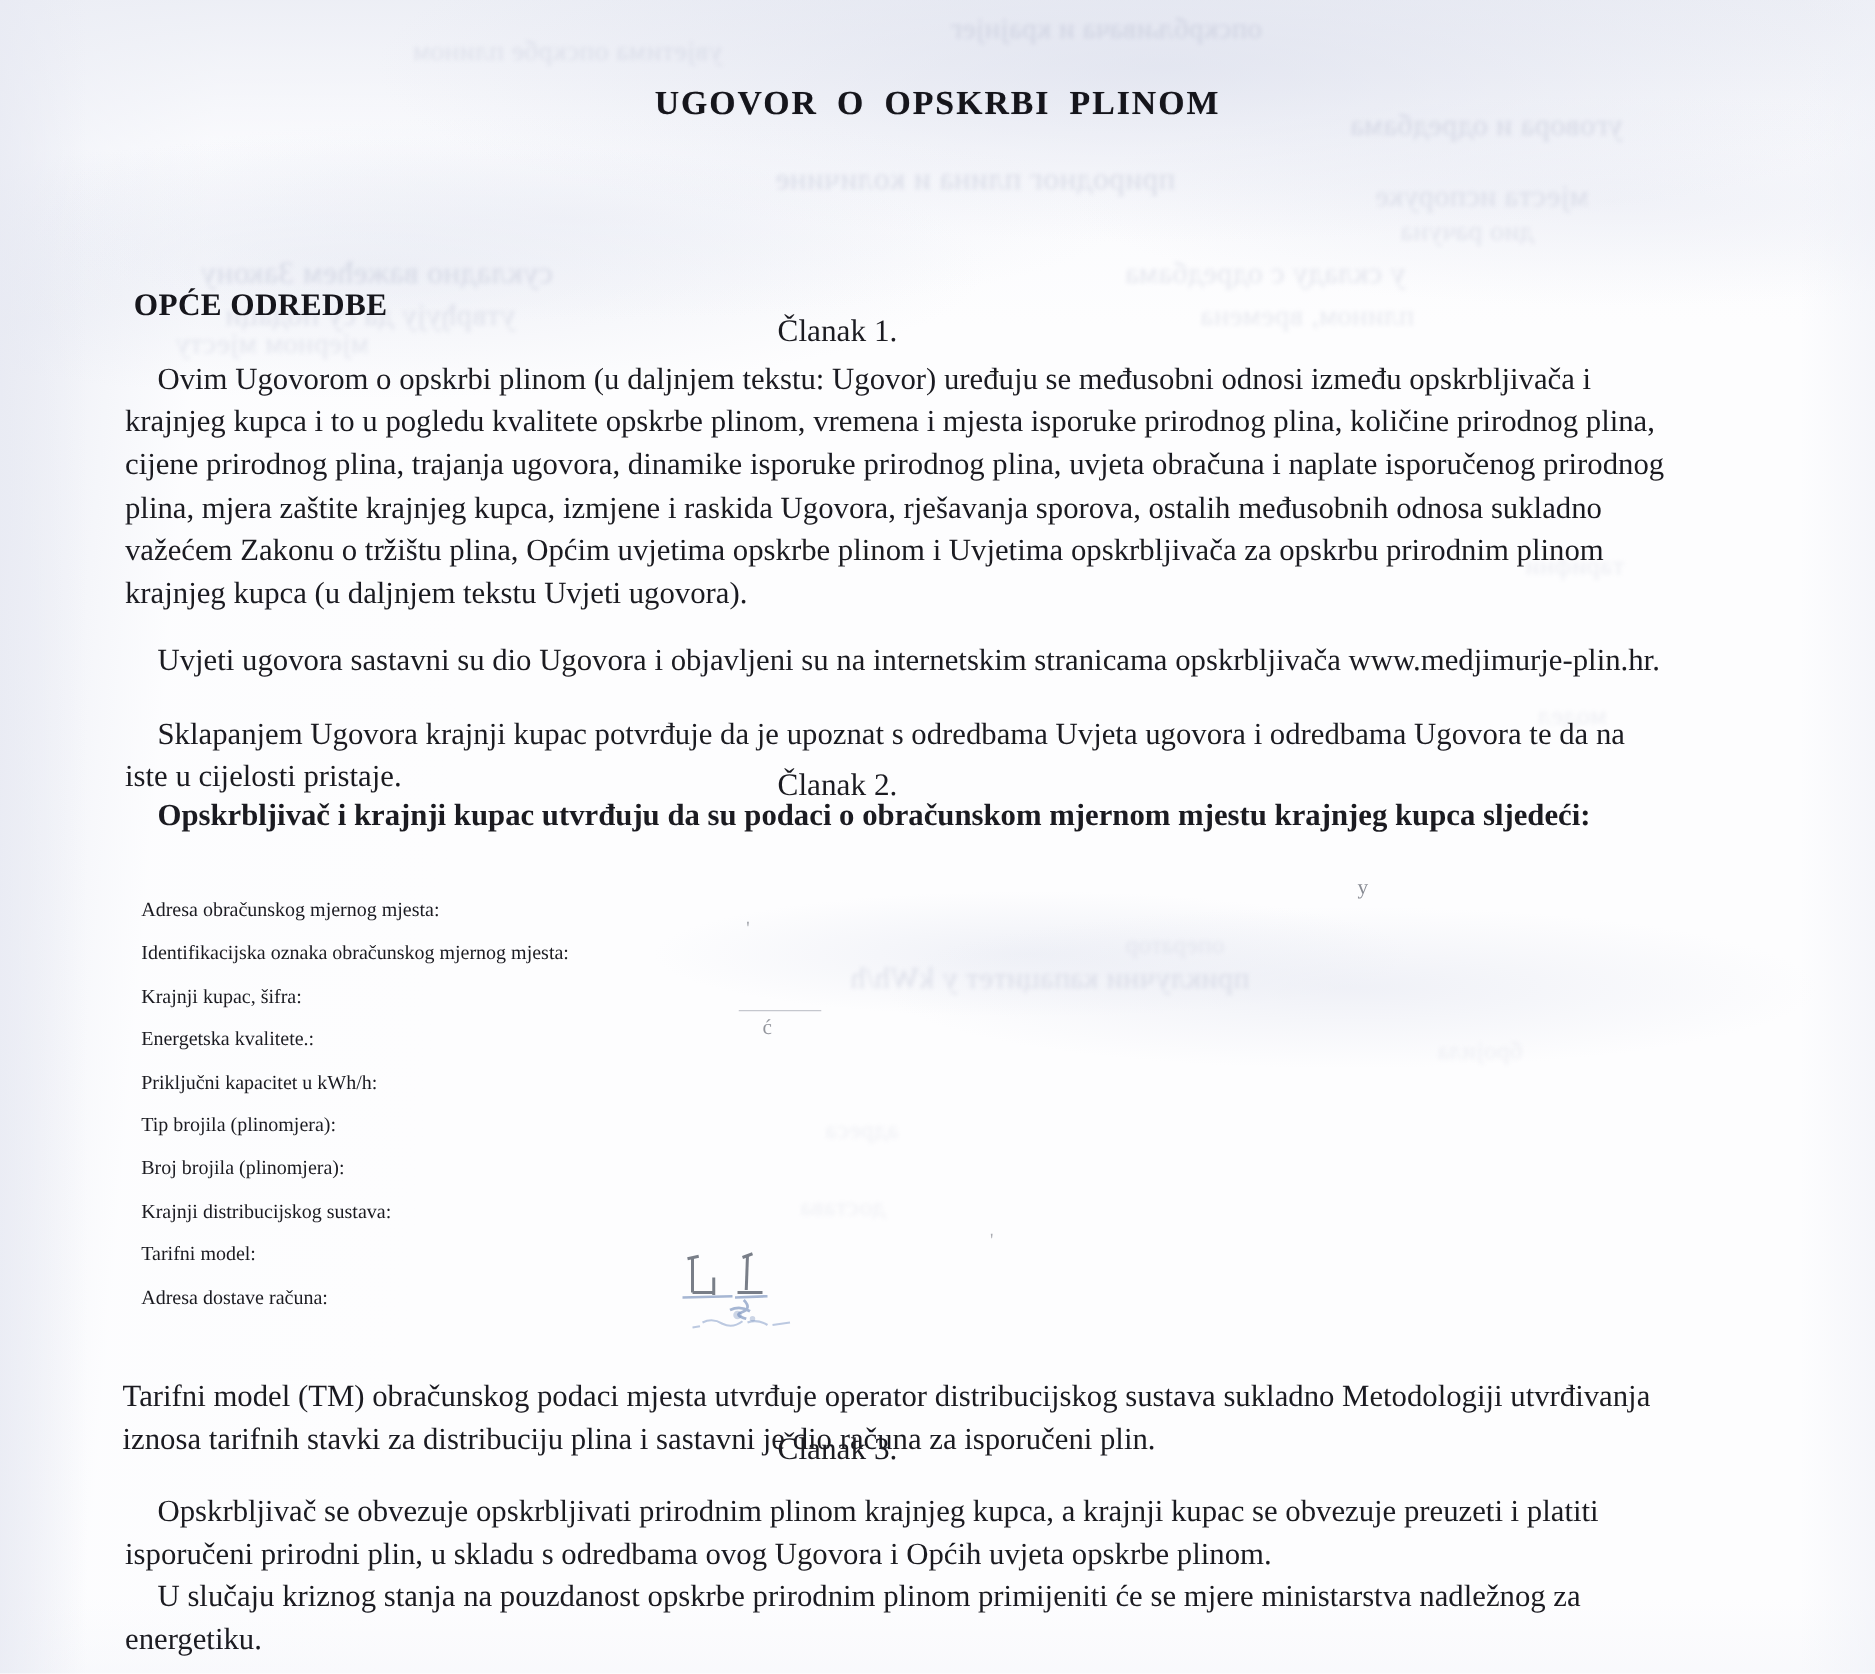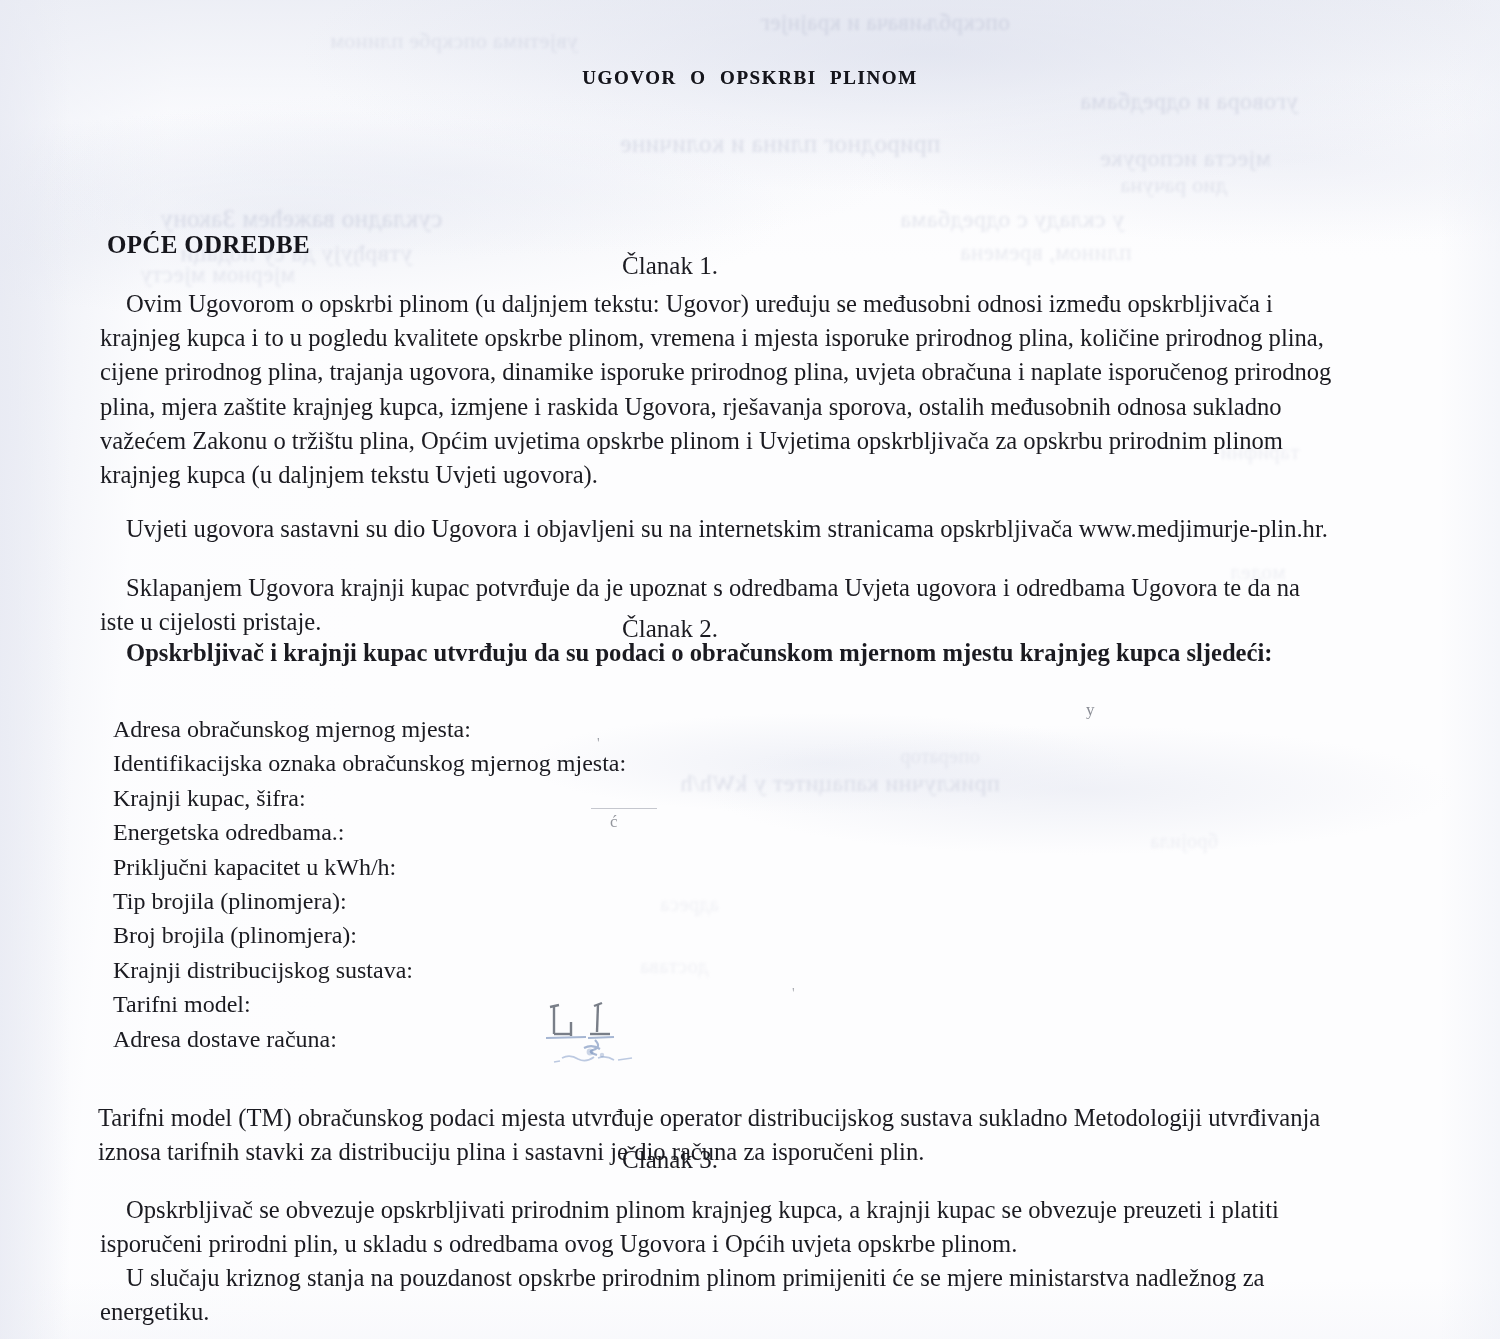--- a/index.html
+++ b/index.html
@@ -85,21 +85,21 @@
     inset: 0;
     color: #1c1c22;
   }
 
   .title {
     position: absolute;
     top: 67px;
     left: 0;
     width: 1500px;
     text-align: center;
-    font-size: 19px;
+    font-size: 27px;
     font-weight: bold;
     letter-spacing: 1.6px;
     word-spacing: 7px;
     color: #15151b;
     text-shadow: 0 0 0.6px rgba(30,30,40,0.55);
   }
 
   .section-heading {
     position: absolute;
     top: 231px;
@@ -138,21 +138,21 @@
   .p-3 { top: 571px; }
   .p-4 { top: 636px; font-weight: bold; }
   .p-tm { top: 1101px; text-indent: 0; left: 98px; width: 1245px; }
   .p-5 { top: 1193px; }
   .p-6 { top: 1261px; }
 
   .field-list {
     position: absolute;
     left: 113px;
     top: 712px;
-    font-size: 24px;
+    font-size: 16px;
     line-height: 34.4px;
     color: #1b1b21;
   }
   .field-list div { white-space: nowrap; }
 
   
   .ink-mark {
     position: absolute;
     pointer-events: none;
     color: #2a2f3d;
@@ -251,21 +251,21 @@
     <div class="para p-3">Sklapanjem Ugovora krajnji kupac potvrđuje da je upoznat s odredbama Uvjeta ugovora i odredbama Ugovora te da na iste u cijelosti pristaje.</div>
 
     <div class="article article-2">Članak 2.</div>
 
     <div class="para p-4">Opskrbljivač i krajnji kupac utvrđuju da su podaci o obračunskom mjernom mjestu krajnjeg kupca sljedeći:</div>
 
     <div class="field-list">
       <div>Adresa obračunskog mjernog mjesta:</div>
       <div>Identifikacijska oznaka obračunskog mjernog mjesta:</div>
       <div>Krajnji kupac, šifra:</div>
-      <div>Energetska odredbama.:</div>
+      <div>Energetska kvalitete.:</div>
       <div>Priključni kapacitet u kWh/h:</div>
       <div>Tip brojila (plinomjera):</div>
       <div>Broj brojila (plinomjera):</div>
       <div>Krajnji distribucijskog sustava:</div>
       <div>Tarifni model:</div>
       <div>Adresa dostave računa:</div>
     </div>
 
     <div class="para p-tm">Tarifni model (TM) obračunskog podaci mjesta utvrđuje operator distribucijskog sustava sukladno Metodologiji utvrđivanja iznosa tarifnih stavki za distribuciju plina i sastavni je dio računa za isporučeni plin.</div>
 

